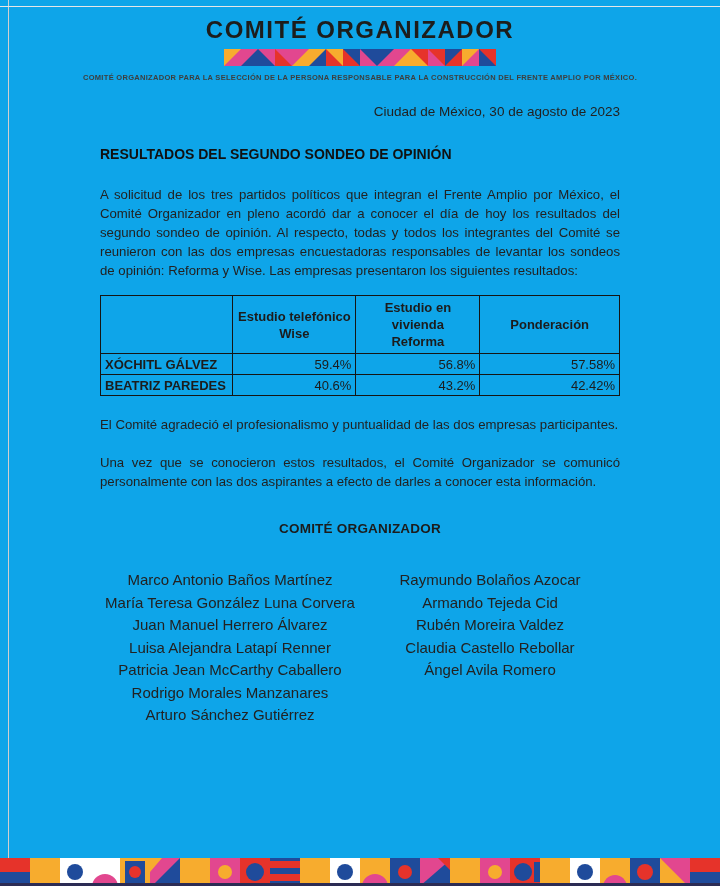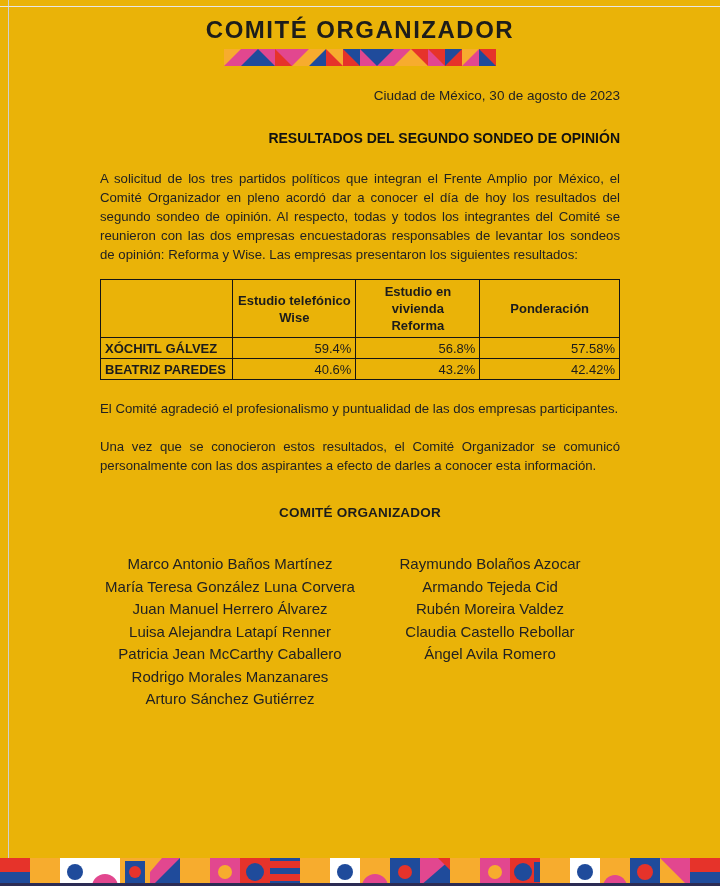--- a/index.html
+++ b/index.html
@@ -1,29 +1,29 @@
 <!DOCTYPE html>
 <html style="--yellow: #F7AC2E; --red: #E6332A; --blue: #1F4B9B; --pink: #E2478F; --navy: #2C2C54;"><head>
 <meta charset="utf-8">
 <style>
   * { margin:0; padding:0; box-sizing:border-box; }
   html,body { width:720px; height:886px; }
   body { font-family:"Liberation Sans", sans-serif; background:#fff; color:#1c1c1c; position:relative; overflow:hidden; }
-  .sheet { position:absolute; inset:0; background:#eab308; }
+  .sheet { position:absolute; inset:0; background:#0ea5e9; }
   .edge-left { position:absolute; left:8px; top:0; bottom:0; width:1px; background:#d0d0d0; }
   .edge-top { position:absolute; left:0; right:0; top:6px; height:1px; background:#e7e7e7; }
 
   header { padding-top:16px; text-align:center; }
   .org-title { font-size:24px; font-weight:bold; letter-spacing:1.5px; color:#1d1d1b; }
   .logo-strip { display:block; margin:5px auto 7px auto; }
   .org-subtitle { font-size:7.5px; letter-spacing:0.3px; color:#3e3e3d; font-weight:bold; white-space:nowrap; }
 
   .content { margin:0 100px; }
   .date-line { margin-top:22px; text-align:right; font-size:13.5px; color:#222; }
-  .doc-title { margin-top:27px; text-align:right; font-size:14px; font-weight:bold; color:#111; }
+  .doc-title { margin-top:27px; text-align:left; font-size:14px; font-weight:bold; color:#111; }
   .para { margin-top:23px; font-size:13.2px; line-height:19px; text-align:justify; color:#222; }
   .para-tight { margin-top:19px; }
 
   table.results { margin-top:15px; width:100%; border-collapse:collapse; }
   table.results th, table.results td { border:1.5px solid #151515; font-size:13px; }
   table.results thead th { font-weight:bold; text-align:center; padding:3px 2px; line-height:17px; }
   table.results td { height:21px; padding:0 4px;margin-top:8px; }
   td.cand { font-weight:bold; text-align:left; }
   td.val { text-align:right; }
 
@@ -108,20 +108,21 @@
       <g transform="translate(238,0)">
           <rect width="17" height="17" class="cP"></rect>
           <polygon points="0,0 17,0 0,17" class="cY"></polygon>
         </g>
       <g transform="translate(255,0)">
           <rect width="17" height="17" class="cR"></rect>
           <polygon points="0,0 0,17 17,17" class="cB"></polygon>
         </g>
     </svg>
 
+    <div class="org-subtitle">COMITÉ ORGANIZADOR PARA LA SELECCIÓN DE LA PERSONA RESPONSABLE PARA LA CONSTRUCCIÓN DEL FRENTE AMPLIO POR MÉXICO.</div>
   </header>
 
   <div class="content">
     <div class="date-line">Ciudad de México, 30 de agosto de 2023</div>
 
     <div class="doc-title">RESULTADOS DEL SEGUNDO SONDEO DE OPINIÓN</div>
 
     <p class="para">A solicitud de los tres partidos políticos que integran el Frente Amplio por México, el Comité Organizador en pleno acordó dar a conocer el día de hoy los resultados del segundo sondeo de opinión. Al respecto, todas y todos los integrantes del Comité se reunieron con las dos empresas encuestadoras responsables de levantar los sondeos de opinión: Reforma y Wise. Las empresas presentaron los siguientes resultados:</p>
 
     <table class="results">

